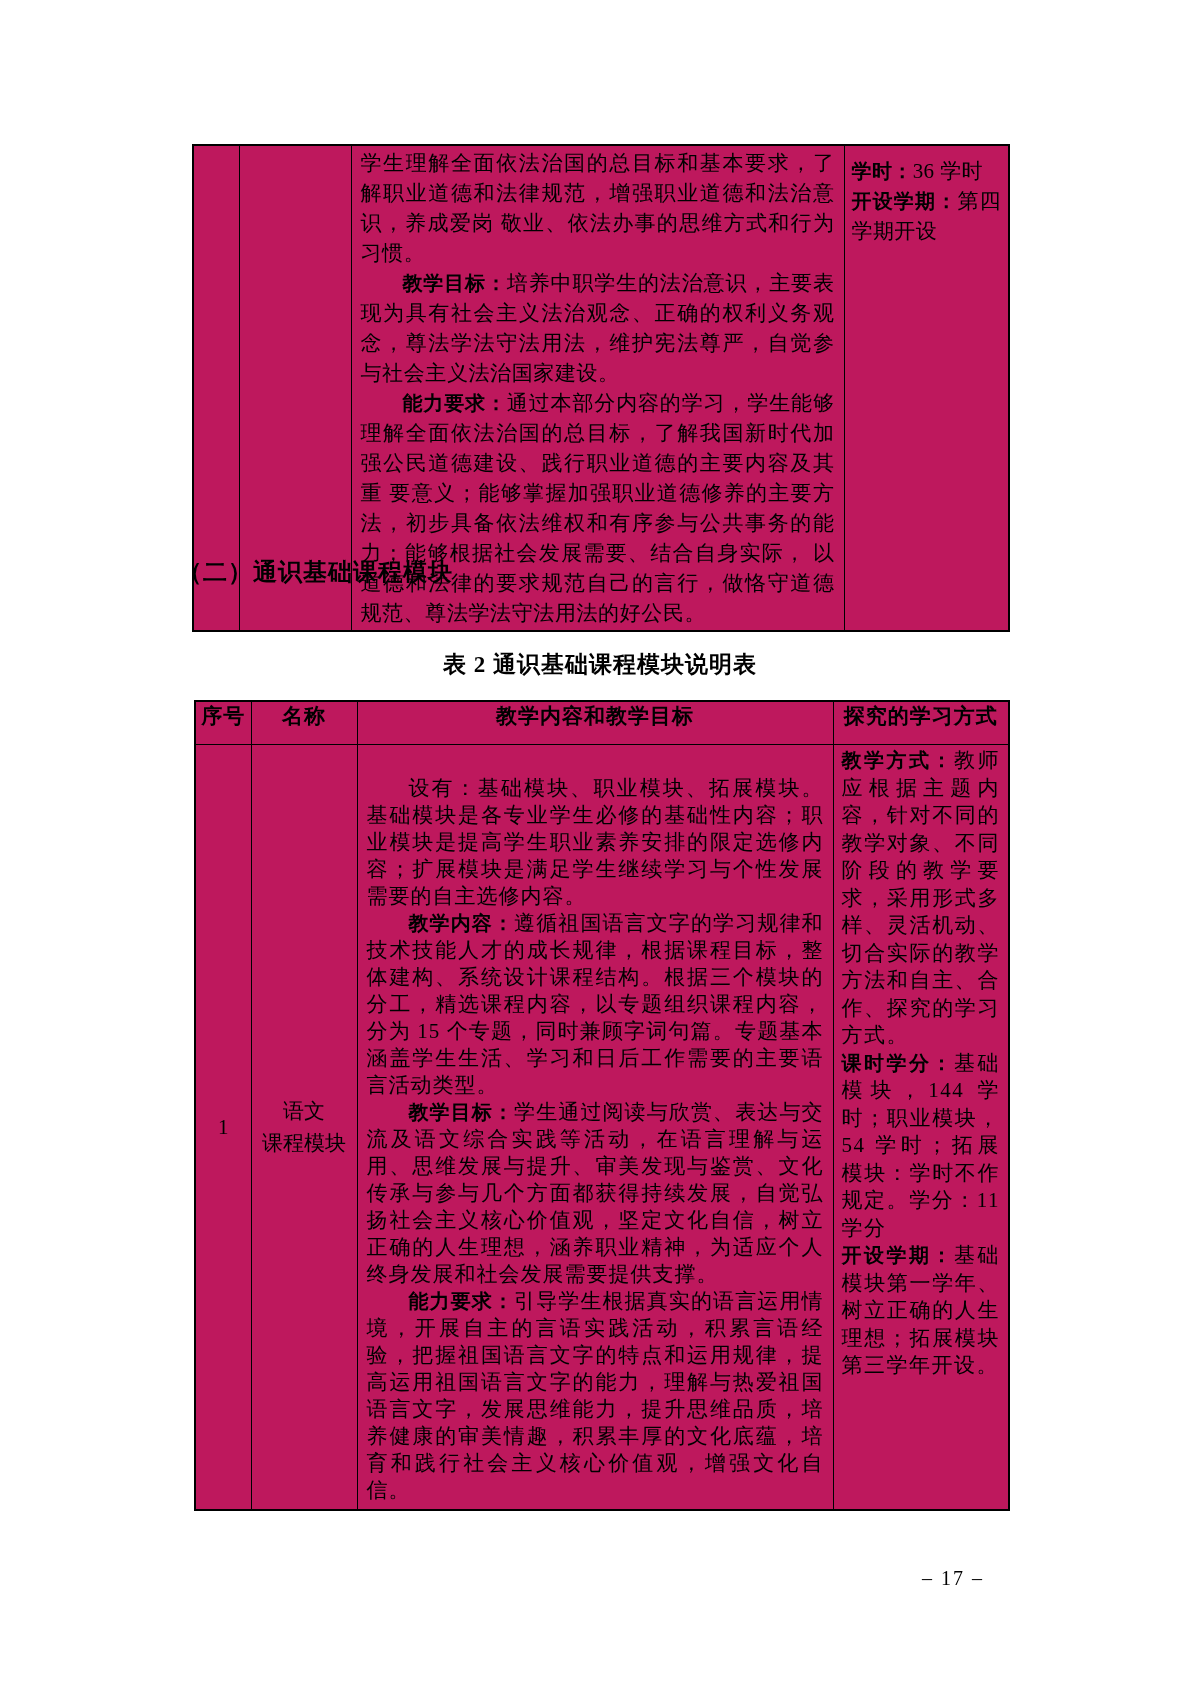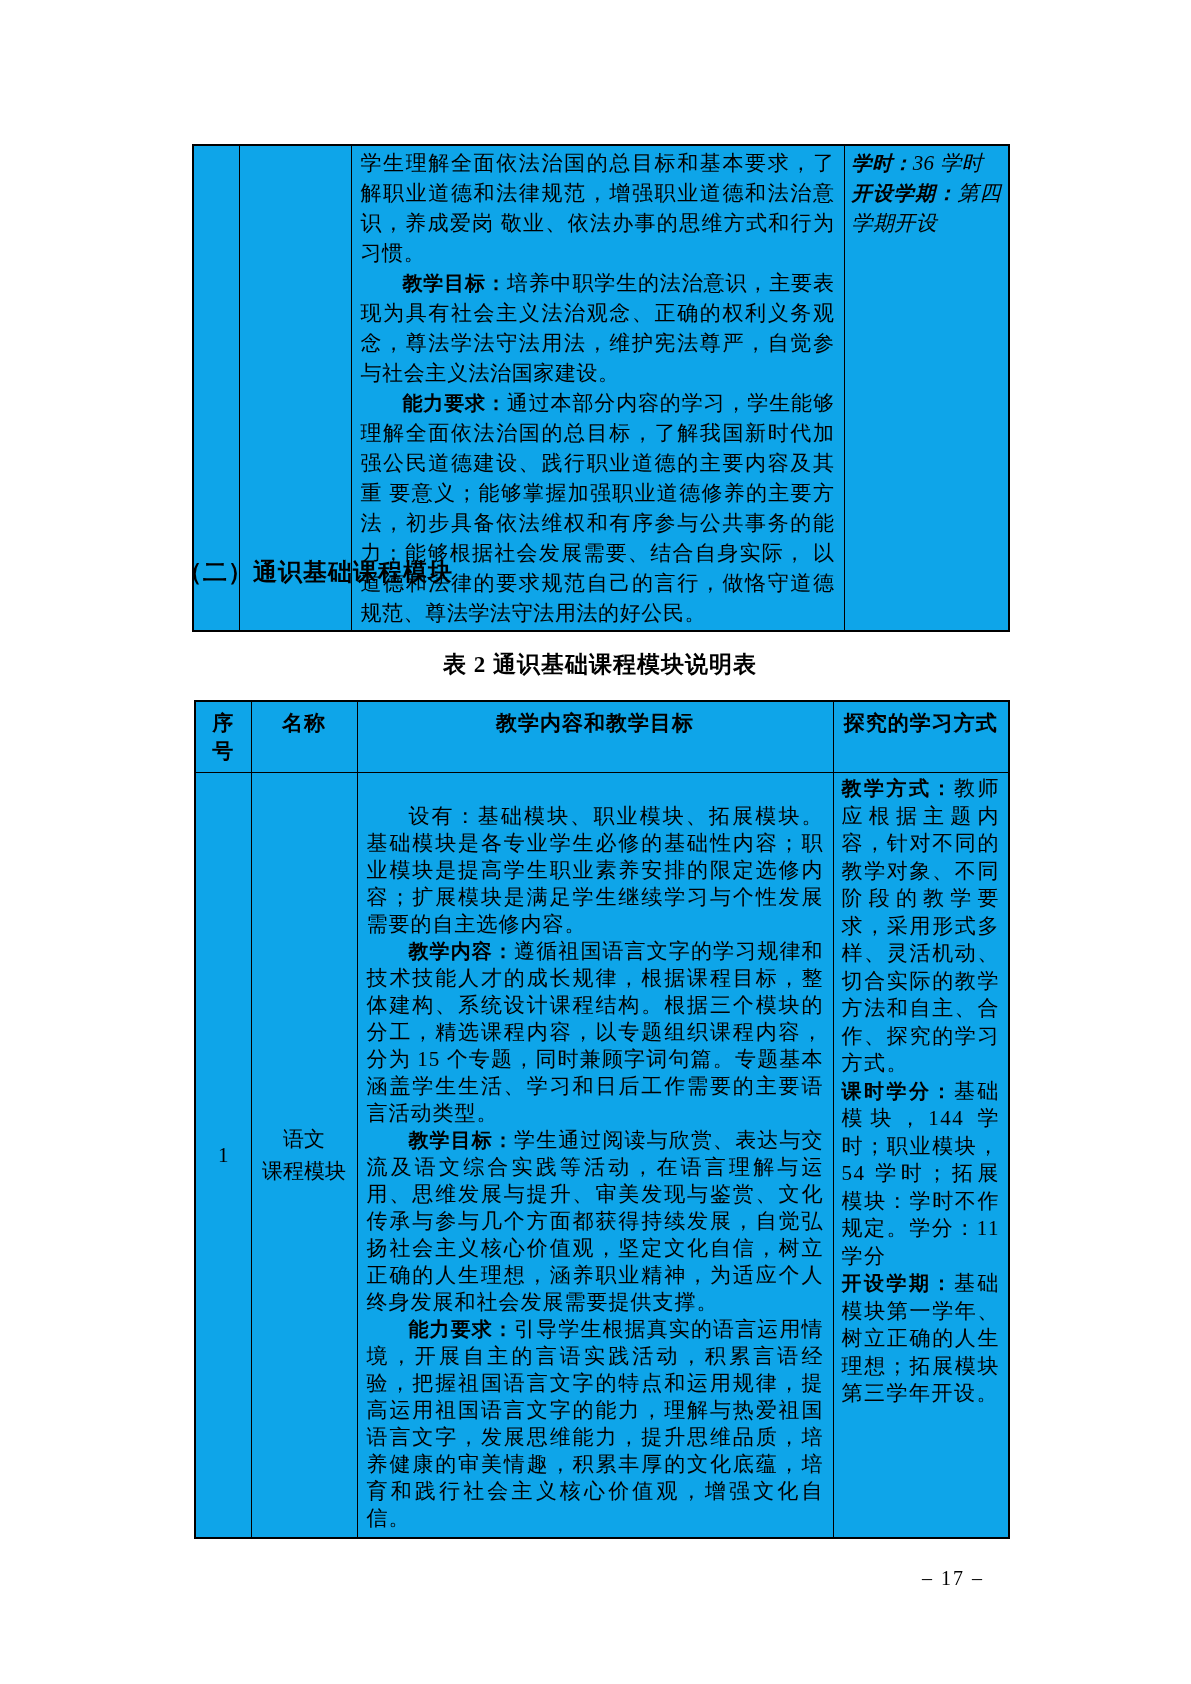--- a/index.html
+++ b/index.html
@@ -3,32 +3,32 @@
 <meta charset="utf-8">
 <style>
   html,body{margin:0;padding:0;background:#ffffff;}
   body{
     width:1191px;height:1684px;position:relative;
     font-family:"Liberation Serif","DejaVu Serif",serif;
     color:#000;
   }
   .page{position:absolute;inset:0;background:#fff;}
 
-  table.doc{border-collapse:collapse;table-layout:fixed;position:absolute;background:#0ea5e9;}
-  table.doc td,table.doc th{border:1.5px solid #000;padding:7px;vertical-align:top;}
+  table.doc{border-collapse:collapse;table-layout:fixed;position:absolute;background:#be185d;}
+  table.doc td,table.doc th{border:1.5px solid #000;padding:0;vertical-align:top;}
   table.doc{border:2px solid #000;}
 
   
   .t1{top:144px;left:192px;width:816px;height:426px;}
   .t1 .content-cell{padding:2px 9px 2px 9px;}
   .t1 .content-cell p{
     margin:0;font-size:21px;line-height:30px;
     text-align:justify;letter-spacing:0.6px;
   }
-  .t1 .req-cell{padding:2px 7px;font-style:italic;}
+  .t1 .req-cell{padding:10px 7px;}
   .t1 .req-cell p{margin:0;font-size:21px;line-height:30px;text-align:justify;letter-spacing:0.4px;}
 
   .indent{text-indent:2em;}
   .lbl{font-weight:700;font-family:"Liberation Sans","DejaVu Sans",sans-serif;font-size:20px;}
 
   
   .sec-heading{
     position:absolute;top:556px;left:178px;
     font-size:24px;font-weight:700;letter-spacing:1px;
     font-family:"Liberation Sans","DejaVu Sans",sans-serif;

